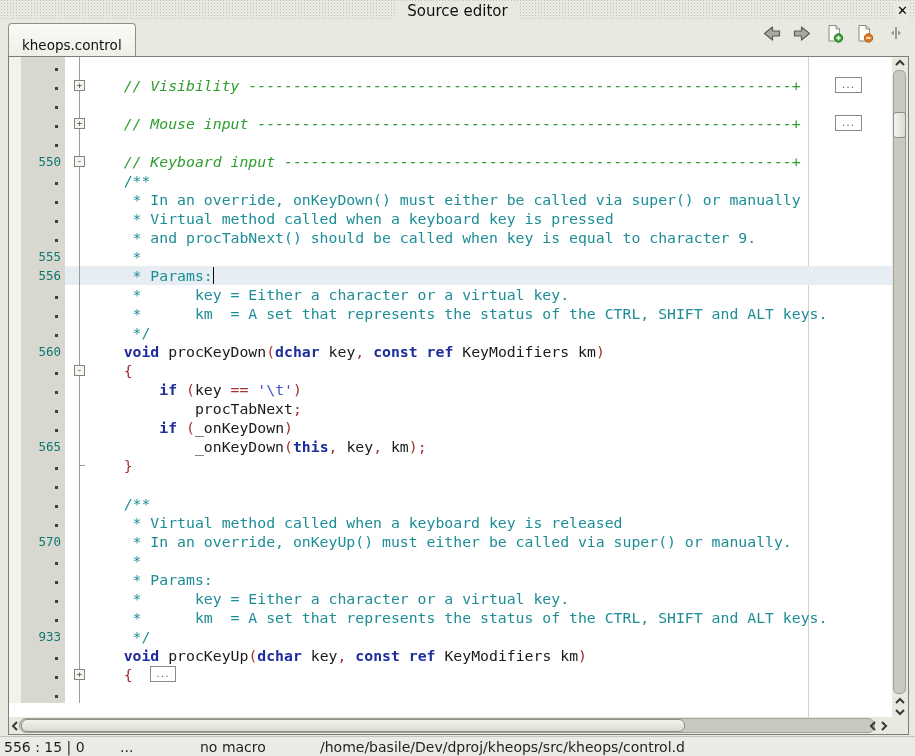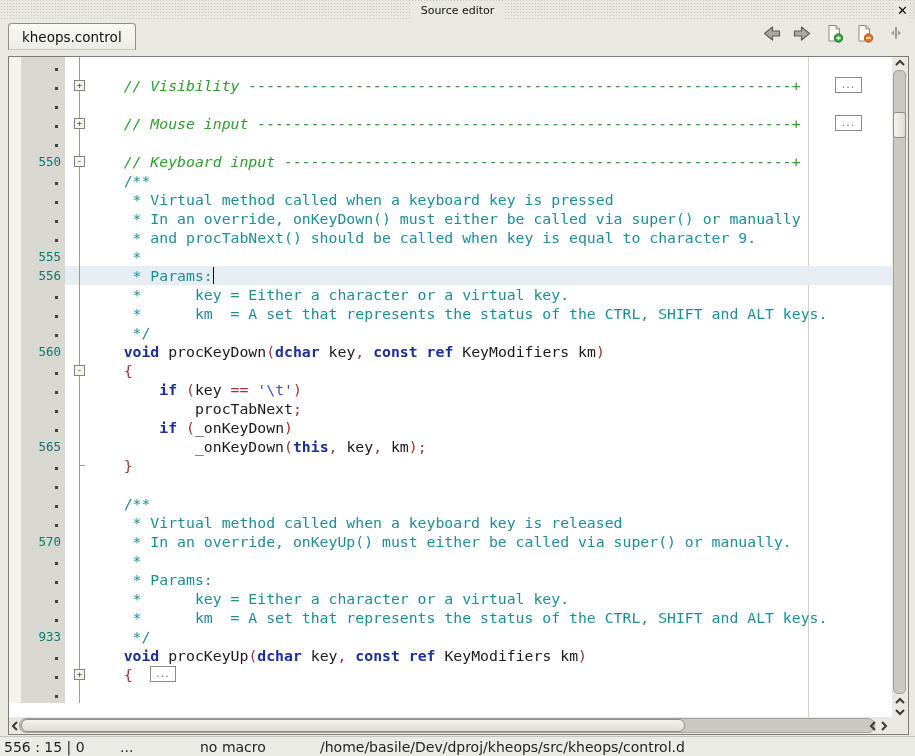--- a/index.html
+++ b/index.html
@@ -5,27 +5,27 @@
   html,body{margin:0;padding:0;}
   body{width:915px;height:756px;overflow:hidden;background:#e9e9e1;
        font-family:"DejaVu Sans","Liberation Sans",sans-serif;position:relative;}
 
   
   .titlebar{position:absolute;left:0;top:0;width:915px;height:21px;
     background-color:#e9e9e1;
     background-image:radial-gradient(circle,#c2c2ba 0.9px,transparent 1px);
     background-size:3px 3px;background-position:0 2px;
     display:flex;align-items:center;justify-content:center;}
-  .titlebar .title{background:#e9e9e1;padding:0 10px;font-size:11px;color:#101010;line-height:20px;}
+  .titlebar .title{background:#e9e9e1;padding:0 10px;font-size:15px;color:#101010;line-height:20px;}
   .titlebar .close{position:absolute;right:5px;top:1px;background:#e9e9e1;padding:0 2px;
     font-size:13px;font-weight:bold;color:#000;cursor:default;line-height:19px;}
 
   
   .tabstrip{position:absolute;left:0;top:21px;width:915px;height:35px;}
-  .tab{position:absolute;left:8px;top:2px;height:25px;padding:0 13px;
+  .tab{position:absolute;left:8px;top:2px;height:25px;padding:8px 13px;
     border:1px solid #8f8f89;border-bottom-color:#c8c8c0;border-radius:4px 4px 0 0;
     background:linear-gradient(#fbfbf6,#ececе4);background:linear-gradient(#fbfbf6,#ecece4);
     display:flex;align-items:center;font-size:13.5px;color:#101010;}
   .toolbar{position:absolute;right:8px;top:3px;display:flex;align-items:center;}
   .tbtn{width:22px;height:22px;display:flex;align-items:center;justify-content:center;}
   .sp1{margin-right:8px;} .sp2{margin-right:10px;}
 
   
   .editor{position:absolute;left:8px;top:56px;width:901px;height:679px;box-sizing:border-box;
     border:1px solid #7e7e78;background:#e9e9e1;}
@@ -191,27 +191,27 @@
       <div class="row">
         <div class="c-strip"></div>
         <div class="c-num"><span class="dot"></span></div>
         <div class="c-fold"></div>
         <pre class="c-code"><span class="doc">    /**</span></pre>
       </div>
       <div class="row">
         <div class="c-strip"></div>
         <div class="c-num"><span class="dot"></span></div>
         <div class="c-fold"></div>
+        <pre class="c-code"><span class="doc">     * In an override, onKeyDown() must either be called via super() or manually</span></pre>
+      </div>
+      <div class="row">
+        <div class="c-strip"></div>
+        <div class="c-num"><span class="dot"></span></div>
+        <div class="c-fold"></div>
         <pre class="c-code"><span class="doc">     * Virtual method called when a keyboard key is pressed</span></pre>
-      </div>
-      <div class="row">
-        <div class="c-strip"></div>
-        <div class="c-num"><span class="dot"></span></div>
-        <div class="c-fold"></div>
-        <pre class="c-code"><span class="doc">     * In an override, onKeyDown() must either be called via super() or manually</span></pre>
       </div>
       <div class="row">
         <div class="c-strip"></div>
         <div class="c-num"><span class="dot"></span></div>
         <div class="c-fold"></div>
         <pre class="c-code"><span class="doc">     * and procTabNext() should be called when key is equal to character 9.</span></pre>
       </div>
       <div class="row">
         <div class="c-strip"></div>
         <div class="c-num">555</div>

